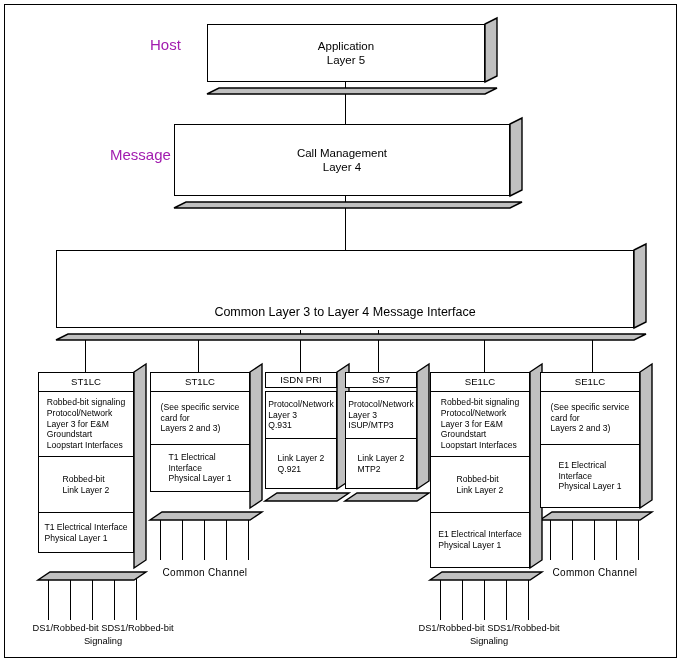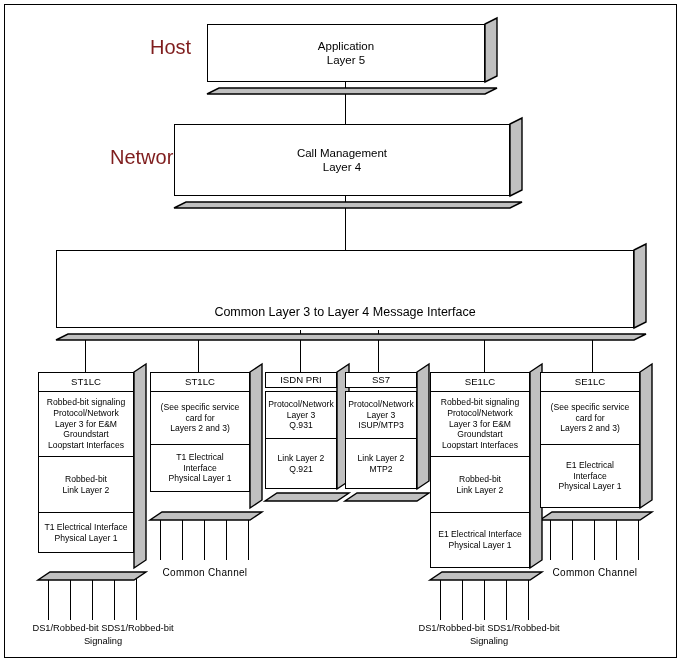--- a/index.html
+++ b/index.html
@@ -62,22 +62,22 @@
     color:#000;
     white-space:pre-line;
   }
 
   
   .bigblk .label{ font-size:11.5px;border-radius:20px; }
 
   
   .caption{
     position:absolute;
-    font-size:20px;
-    color:#7f1d1d;
+    font-size:15px;
+    color:#a21caf;
     white-space:nowrap;
   }
 
   
   .card{ position:absolute; }
   .card .cside{
     position:absolute;
     z-index:2;
     background:#c0c0c0;
     border:1.4px solid #000;
@@ -94,21 +94,21 @@
     position:absolute;
     left:0;
     width:100%;
     box-sizing:border-box;
     background:#fff;
     border:1.4px solid #000;
     z-index:3;
     display:flex; align-items:center; justify-content:center;
   }
   .seg .txt{
-    text-align:center;
+    text-align:left;
     line-height:1.24;
     color:#000;
     white-space:pre-line;
     font-size:8.6px;
     padding:0 2px;
   }
   .seg.head .txt{ font-size:9.6px; }
 
   
   .vline{
@@ -135,21 +135,21 @@
   .note.cc{ font-size:10px; letter-spacing:.3px; }
 </style>
 </head>
 <body>
 
 <div id="page">
 
   <div id="frame"></div>
 
   <div class="caption" style="left:150px; top:36px;">Host</div>
-  <div class="caption" style="left:110px; top:146px;">Network</div>
+  <div class="caption" style="left:110px; top:146px;">Message</div>
 
   <div class="blk bigblk" style="left:207px; top:24px; width:278px; height:58px;">
     <div class="side" style="left:278px; top:-6px; width:0; height:0;
                 border:none; background:none;">
       <svg width="18" height="72" style="position:absolute;left:0;top:0;overflow:visible;">
         <polygon points="0,6 12,0 12,58 0,64" fill="#c0c0c0" stroke="#000" stroke-width="1.4"></polygon>
       </svg>
     </div>
     <div class="bot" style="left:0; top:58px; width:0; height:0; border:none; background:none;">
       <svg width="296" height="18" style="position:absolute;left:0;top:0;overflow:visible;">

